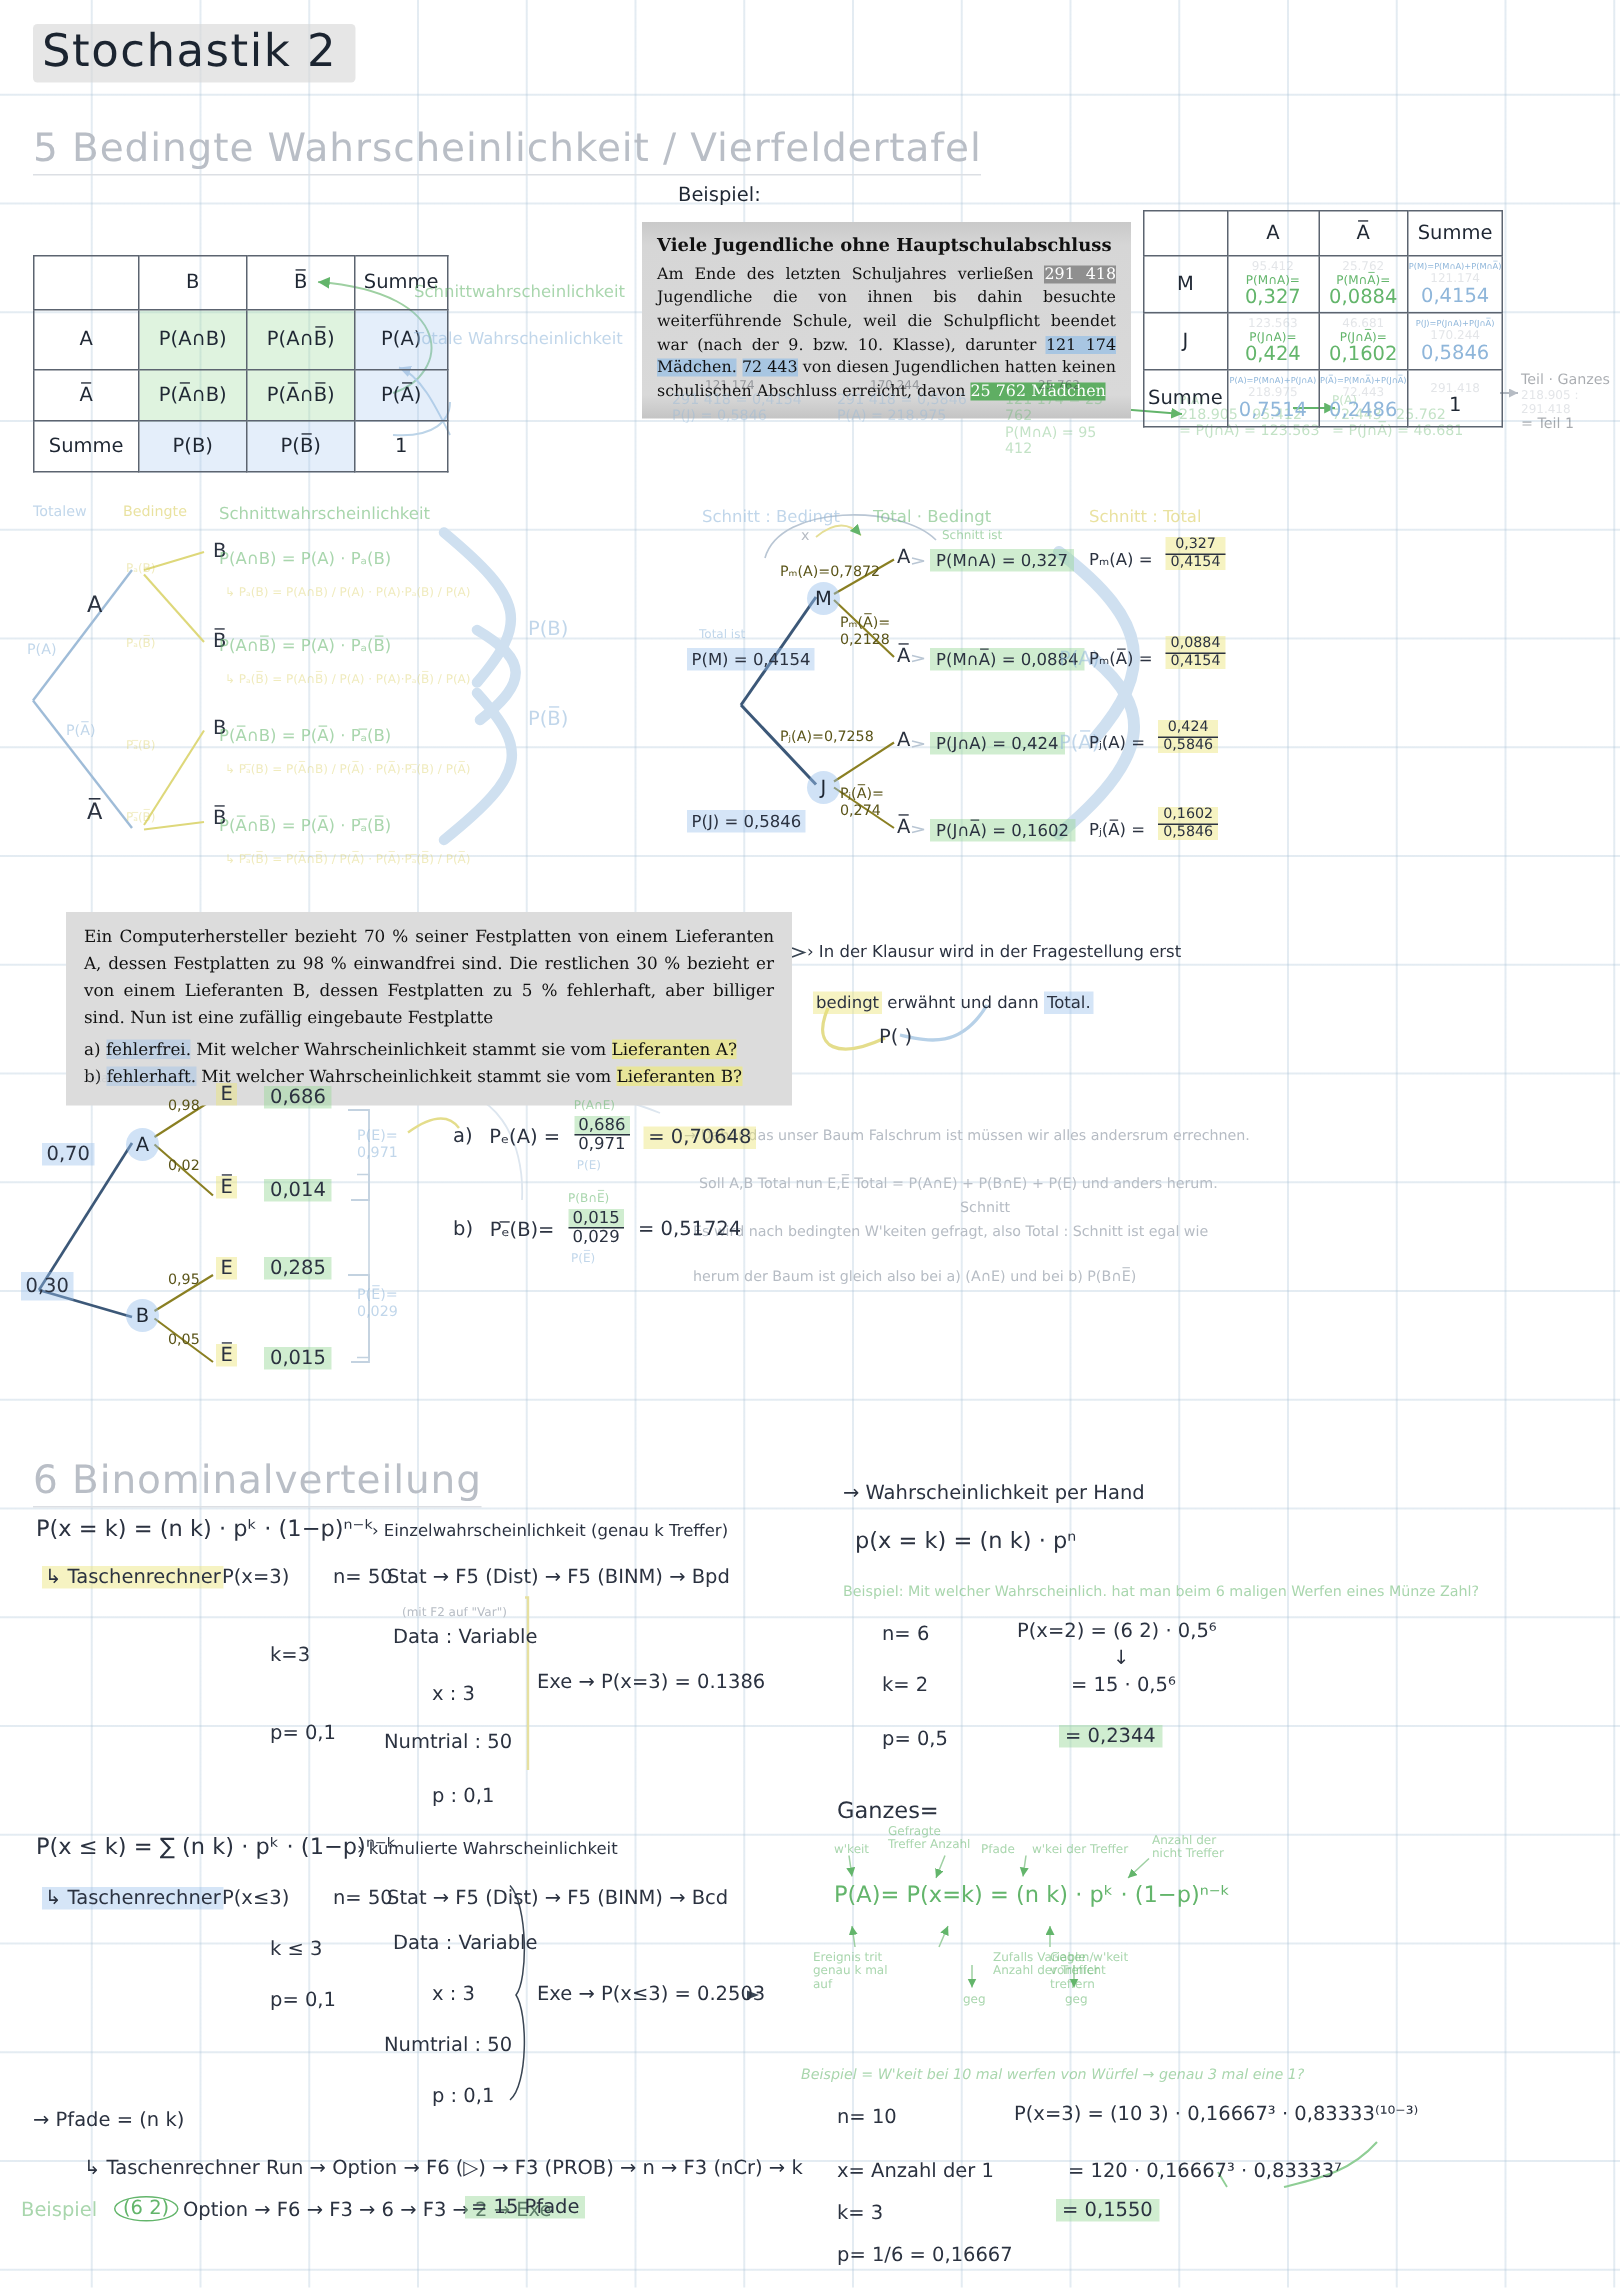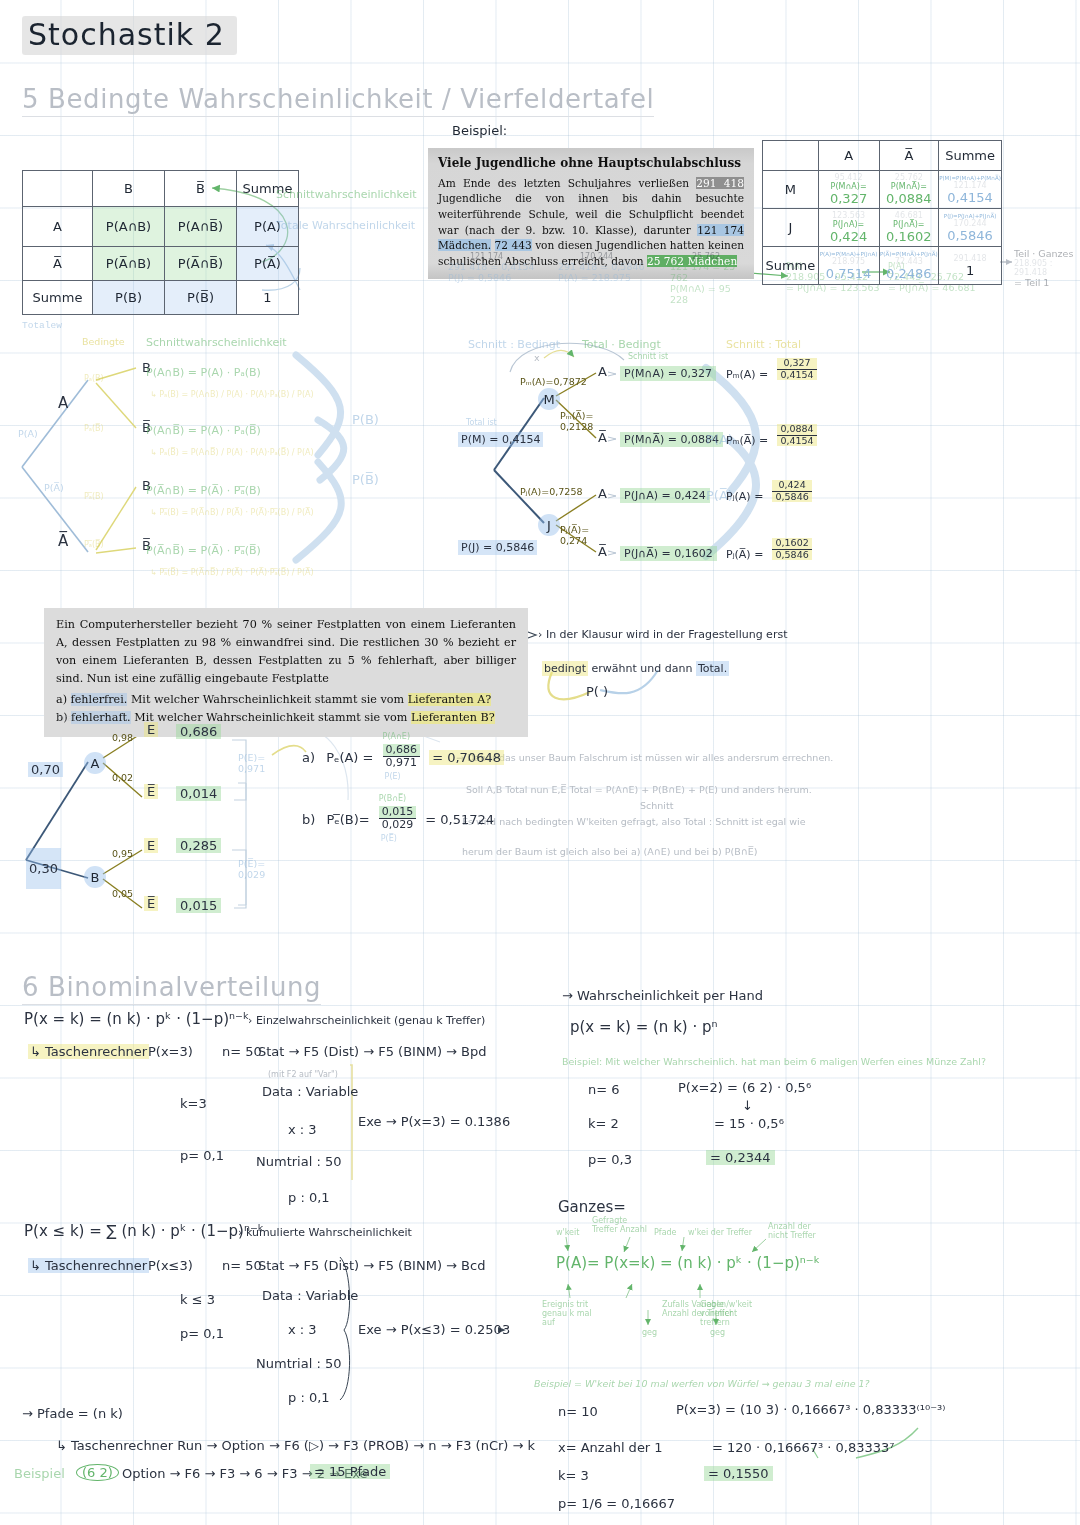--- a/index.html
+++ b/index.html
@@ -233,21 +233,21 @@
     <div class="xs lbl-blue">P(J) = 0,5846</div>
   </div>
   <div style="position:absolute;left:110px;top:0;">
     <div class="tiny lbl-dark" style="margin-left:22px;">170 244</div>
     <div class="xs lbl-blue">291 418  =  0,5846</div>
     <div class="xs lbl-blue">P(A) = 218.975</div>
   </div>
   <div style="position:absolute;left:222px;top:0;">
     <div class="tiny lbl-dark" style="margin-left:22px;">25 762</div>
     <div class="xs lbl-green">121 174  =  25 762</div>
-    <div class="xs lbl-green">P(M∩A) = 95 228</div>
+    <div class="xs lbl-green">P(M∩A) = 95 412</div>
   </div>
 </div>
 <div class="abs vfaint" style="left:786px; top:262px;">
   <div class="tiny lbl-green">P(A)</div>
   <div class="xs lbl-green">218.905 - 95.412</div>
   <div class="xs lbl-green">= P(J∩A) = 123.563</div>
 </div>
 <div class="abs vfaint" style="left:888px; top:262px;">
   <div class="tiny lbl-green">P(A)</div>
   <div class="xs lbl-green">72.443 - 25.762</div>
@@ -319,21 +319,21 @@
       </td>
       <td>
         <div class="tiny lbl-grey vfaint">291.418</div>
         <div class="md lbl-dark">1</div>
       </td>
     </tr>
   </tbody>
     </table>
 </div>
 
-<div class="abs xs lbl-blue faint" style="left:22px; top:320px;font-family:Liberation Mono, monospace;">Totalew</div>
+<div class="abs xs lbl-blue faint" style="left:22px; top:336px;">Totalew</div>
 <div class="abs xs lbl-yellow faint" style="left:82px; top:336px;">Bedingte</div>
 <div class="abs sm lbl-green faint" style="left:146px; top:336px;">Schnittwahrscheinlichkeit</div>
 
 <div class="abs lg" style="left:58px; top:394px;">A</div>
 <div class="abs lg" style="left:58px; top:532px;">A̅</div>
 <div class="abs md" style="left:142px; top:360px;">B</div>
 <div class="abs md" style="left:142px; top:420px;">B̅</div>
 <div class="abs md" style="left:142px; top:478px;">B</div>
 <div class="abs md" style="left:142px; top:538px;">B̅</div>
 
@@ -434,21 +434,21 @@
 <div class="abs xs lbl-grey" style="left:456px; top:752px; width:520px;">→ Daher das unser Baum Falschrum ist müssen wir alles andersrum errechnen.</div>
 <div class="abs xs lbl-grey" style="left:466px; top:784px; width:520px;">Soll A,B Total  nun E,E̅ Total = P(A∩E) + P(B∩E) + P(E) und anders herum.</div>
 <div class="abs xs lbl-grey" style="left:640px; top:800px;">Schnitt</div>
 <div class="abs xs lbl-grey" style="left:462px; top:816px; width:520px;">Es wird nach bedingten W'keiten gefragt, also Total : Schnitt ist egal wie</div>
 <div class="abs xs lbl-grey" style="left:462px; top:846px; width:520px;">herum der Baum ist gleich also bei a) (A∩E) und bei b) P(B∩E̅)</div>
 
 <div class="abs tiny lbl-grey vfaint" style="left:56px; top:714px;">Total</div>
 <div class="abs node-circ" style="left:84px; top:752px;">A</div>
 <div class="abs node-circ" style="left:84px; top:866px;">B</div>
 <div class="abs md mark-soft-b" style="left:28px; top:762px; padding:0 3px;">0,70</div>
-<div class="abs md mark-soft-b" style="left:14px; top:848px; padding:13px 3px;margin-left:12px;">0,30</div>
+<div class="abs md mark-soft-b" style="left:14px; top:848px; padding:2px 3px;">0,30</div>
 <div class="abs xs" style="left:112px; top:732px; color:#5a5418;">0,98</div>
 <div class="abs xs" style="left:112px; top:772px; color:#5a5418;">0,02</div>
 <div class="abs xs" style="left:112px; top:848px; color:#5a5418;">0,95</div>
 <div class="abs xs" style="left:112px; top:888px; color:#5a5418;">0,05</div>
 <div class="abs md mark-soft-y" style="left:144px; top:722px; padding:0 3px;">E</div>
 <div class="abs md mark-soft-y" style="left:144px; top:784px; padding:0 3px;">E̅</div>
 <div class="abs md mark-soft-y" style="left:144px; top:838px; padding:0 3px;">E</div>
 <div class="abs md mark-soft-y" style="left:144px; top:896px; padding:0 3px;">E̅</div>
 <div class="abs md mark-soft-g" style="left:176px; top:724px; padding:0 4px;">0,686</div>
 <div class="abs md mark-soft-g" style="left:176px; top:786px; padding:0 4px;">0,014</div>
@@ -518,21 +518,21 @@
 <div class="abs md lbl-green faint" style="left:14px; top:1466px;">Beispiel</div>
 <div class="abs md lbl-green" style="left:76px; top:1464px; border:1.2px solid #63b56b; border-radius:50%; padding:0 5px;">(6 2)</div>
 <div class="abs md" style="left:122px; top:1466px;">Option → F6 → F3 → 6 → F3 → 2 → Exe</div>
 <div class="abs md mark-soft-g" style="left:310px; top:1464px; padding:0 4px;">= 15 Pfade</div>
 
 <div class="abs md" style="left:562px; top:988px;">→ Wahrscheinlichkeit per Hand</div>
 <div class="abs lg" style="left:570px; top:1018px;">p(x = k) = (n k) · pⁿ</div>
 <div class="abs xs lbl-green faint" style="left:562px; top:1056px; width:470px;">Beispiel: Mit welcher Wahrscheinlich. hat man beim 6 maligen Werfen eines Münze Zahl?</div>
 <div class="abs md" style="left:588px; top:1082px;">n= 6</div>
 <div class="abs md" style="left:588px; top:1116px;">k= 2</div>
-<div class="abs md" style="left:588px; top:1152px;">p= 0,3</div>
+<div class="abs md" style="left:588px; top:1152px;">p= 0,5</div>
 <div class="abs md" style="left:678px; top:1080px;">P(x=2) = (6 2) · 0,5⁶</div>
 <div class="abs md" style="left:742px; top:1098px;">↓</div>
 <div class="abs md" style="left:714px; top:1116px;">= 15 · 0,5⁶</div>
 <div class="abs md mark-soft-g" style="left:706px; top:1150px; padding:0 4px;text-align:center;">= 0,2344</div>
 
 <div class="abs lg" style="left:558px; top:1198px;">Ganzes=</div>
 <div class="abs tiny lbl-green faint" style="left:556px; top:1228px;">w'keit</div>
 <div class="abs tiny lbl-green faint" style="left:592px; top:1216px; width:58px;">Gefragte Treffer Anzahl</div>
 <div class="abs tiny lbl-green faint" style="left:654px; top:1228px;">Pfade</div>
 <div class="abs tiny lbl-green faint" style="left:688px; top:1228px;">w'kei der Treffer</div>

